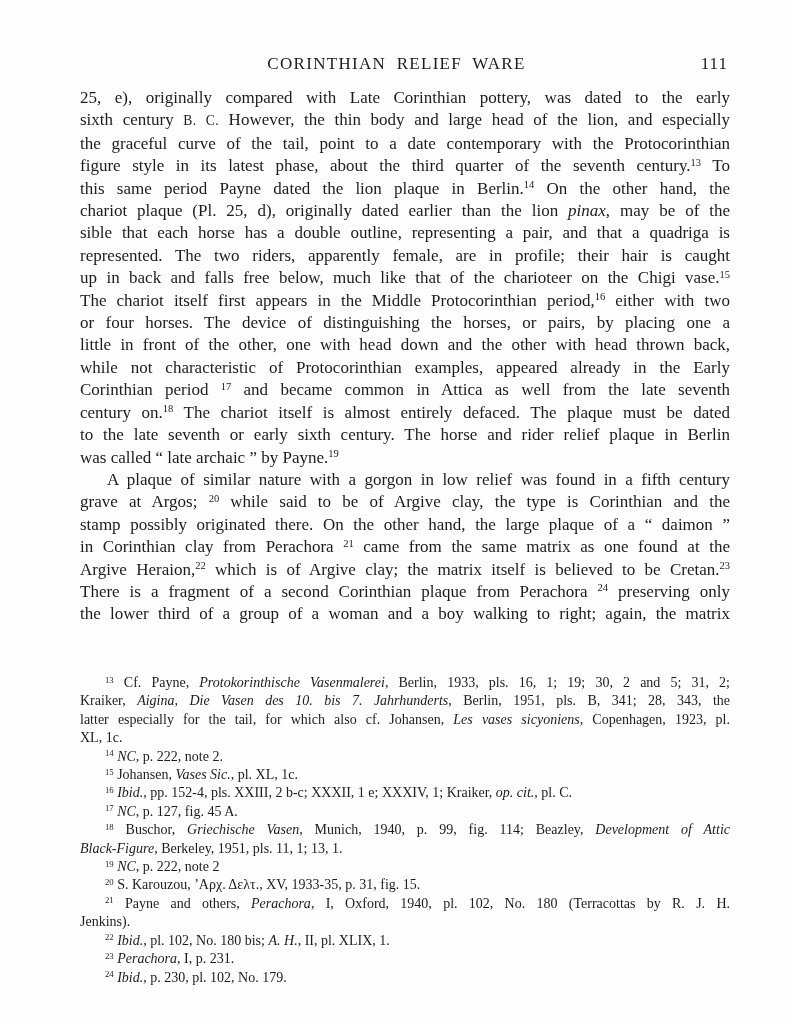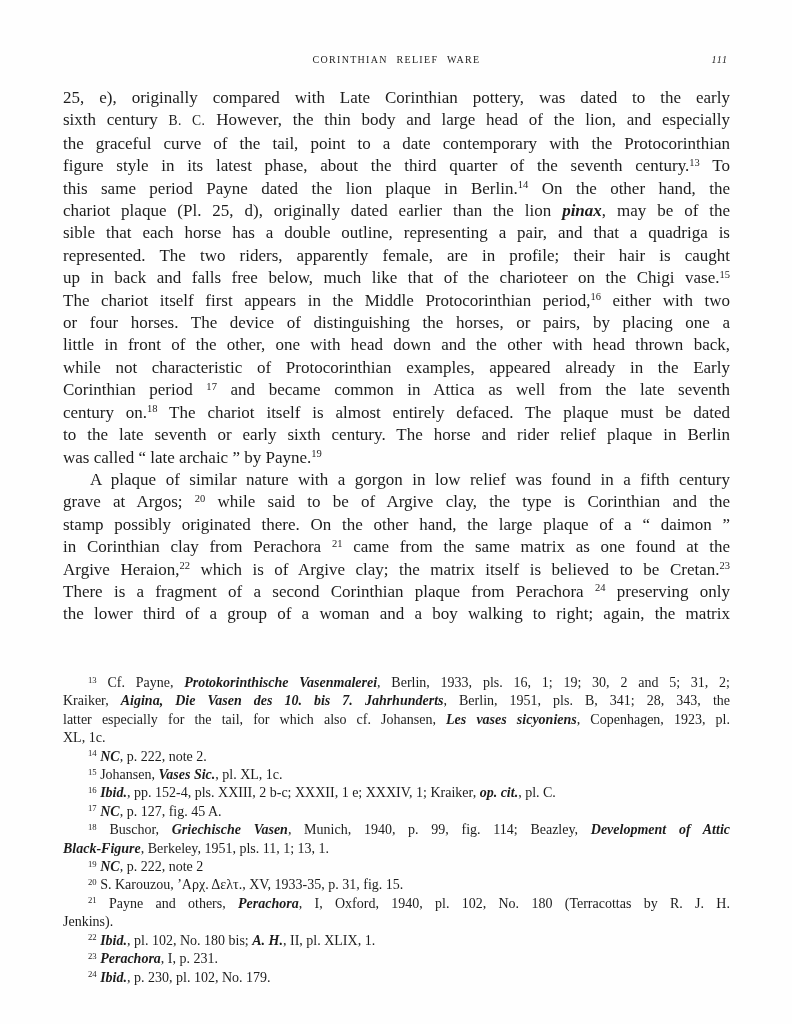--- a/index.html
+++ b/index.html
@@ -16,60 +16,60 @@
     color: #1c1c1c;
     overflow: hidden;
   }
   .running-header {
     position: absolute;
     top: 54px;
     left: 63px;
     right: 62px;
     height: 18px;
     text-align: center;
-    font-size: 10px;
+    font-size: 17px;
   }
   .header-title {
     letter-spacing: 1.3px;
     word-spacing: 5px;
   }
   .page-number {
     position: absolute;
     right: 2px;
     top: 0;
     letter-spacing: 1px;
-    font-style: italic;
   }
   .body-text {
     position: absolute;
     top: 87px;
     left: 63px;
     width: 667px;
     font-size: 17px;
     line-height: 22.4px;
   }
   .footnotes {
     position: absolute;
     top: 674px;
     left: 63px;
     width: 667px;
     font-size: 14px;
     line-height: 18.4px;
   }
   .line {
     text-align: justify;
     text-align-last: justify;
+    margin-left: 17px;
   }
   .line.nj {
     text-align: left;
     text-align-last: left;
   }
   .body-line.ind { text-indent: 27px; }
   .fn-line.ind   { text-indent: 25px; text-align: right; }
-  .s-i  { font-style: italic; font-weight: bold; }
+  .s-i  { font-style: italic; }
   .s-sup {
     font-size: 0.62em;
     position: relative;
     top: -0.52em;
     line-height: 0;
     letter-spacing: 0;
   }
   .s-sc { font-size: 0.8em; letter-spacing: 0.4px; }
 </style>
 </head>

